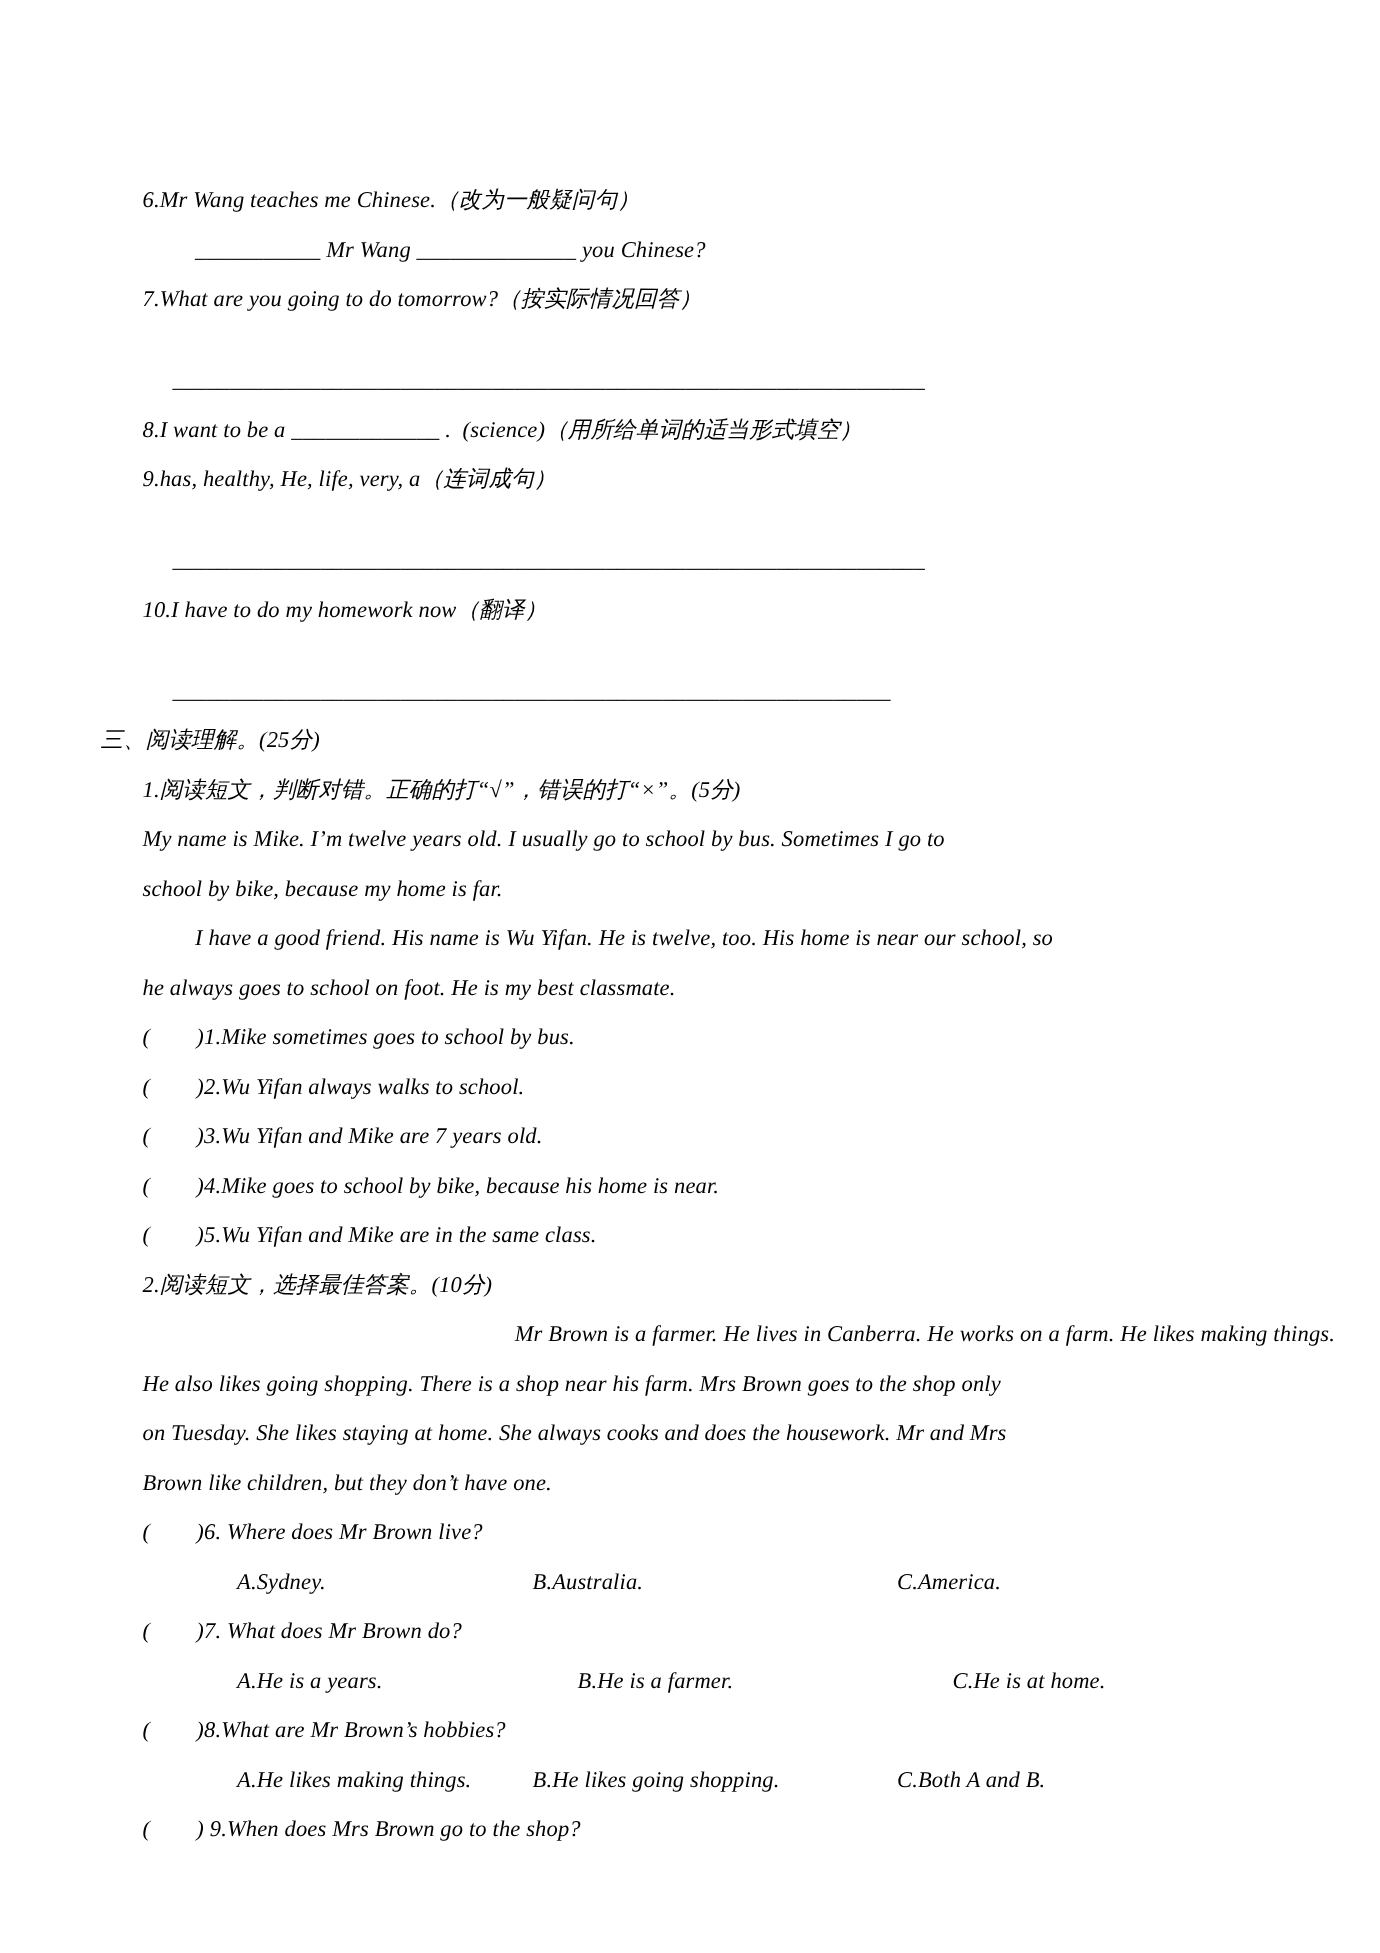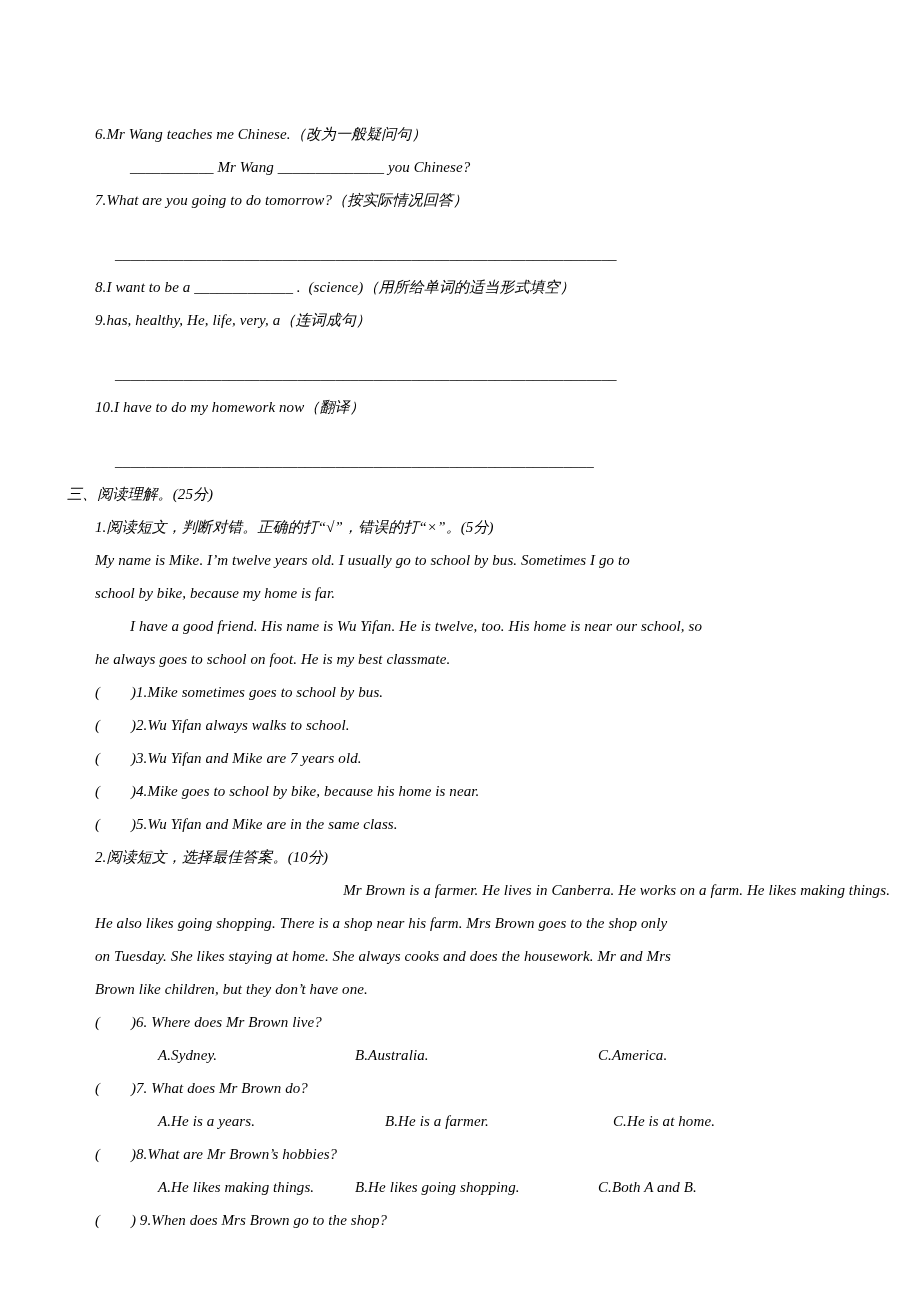--- a/index.html
+++ b/index.html
@@ -30,21 +30,21 @@
   .ind-0 { margin-left: 0; }
   .ind-1 { margin-left: 28px; }
   .ind-2 { margin-left: 63px; }
   .ind-2b { margin-left: 53px; text-align: right; }
   .ind-blank { margin-left: 48px; margin-top: 21px; }
   .opts .opt { position: absolute; top: 0; white-space: pre; }
   .opt-a { left: 91px; }
   .opts1 .opt-b { left: 288px; }
   .opts1 .opt-c { left: 531px; }
   .opts2 .opt-b { left: 318px; }
-  .opts2 .opt-c { left: 546px; }
+  .opts2 .opt-c { left: 568px; }
 </style>
 </head>
 <body>
 
 <div class="doc">
 
   <div class="line ind-1">6.Mr Wang teaches me Chinese.（改为一般疑问句）</div>
   <div class="line ind-2">___________ Mr Wang ______________ you Chinese?</div>
   <div class="line ind-1">7.What are you going to do tomorrow?（按实际情况回答）</div>
   <div class="line ind-blank">__________________________________________________________________</div>

